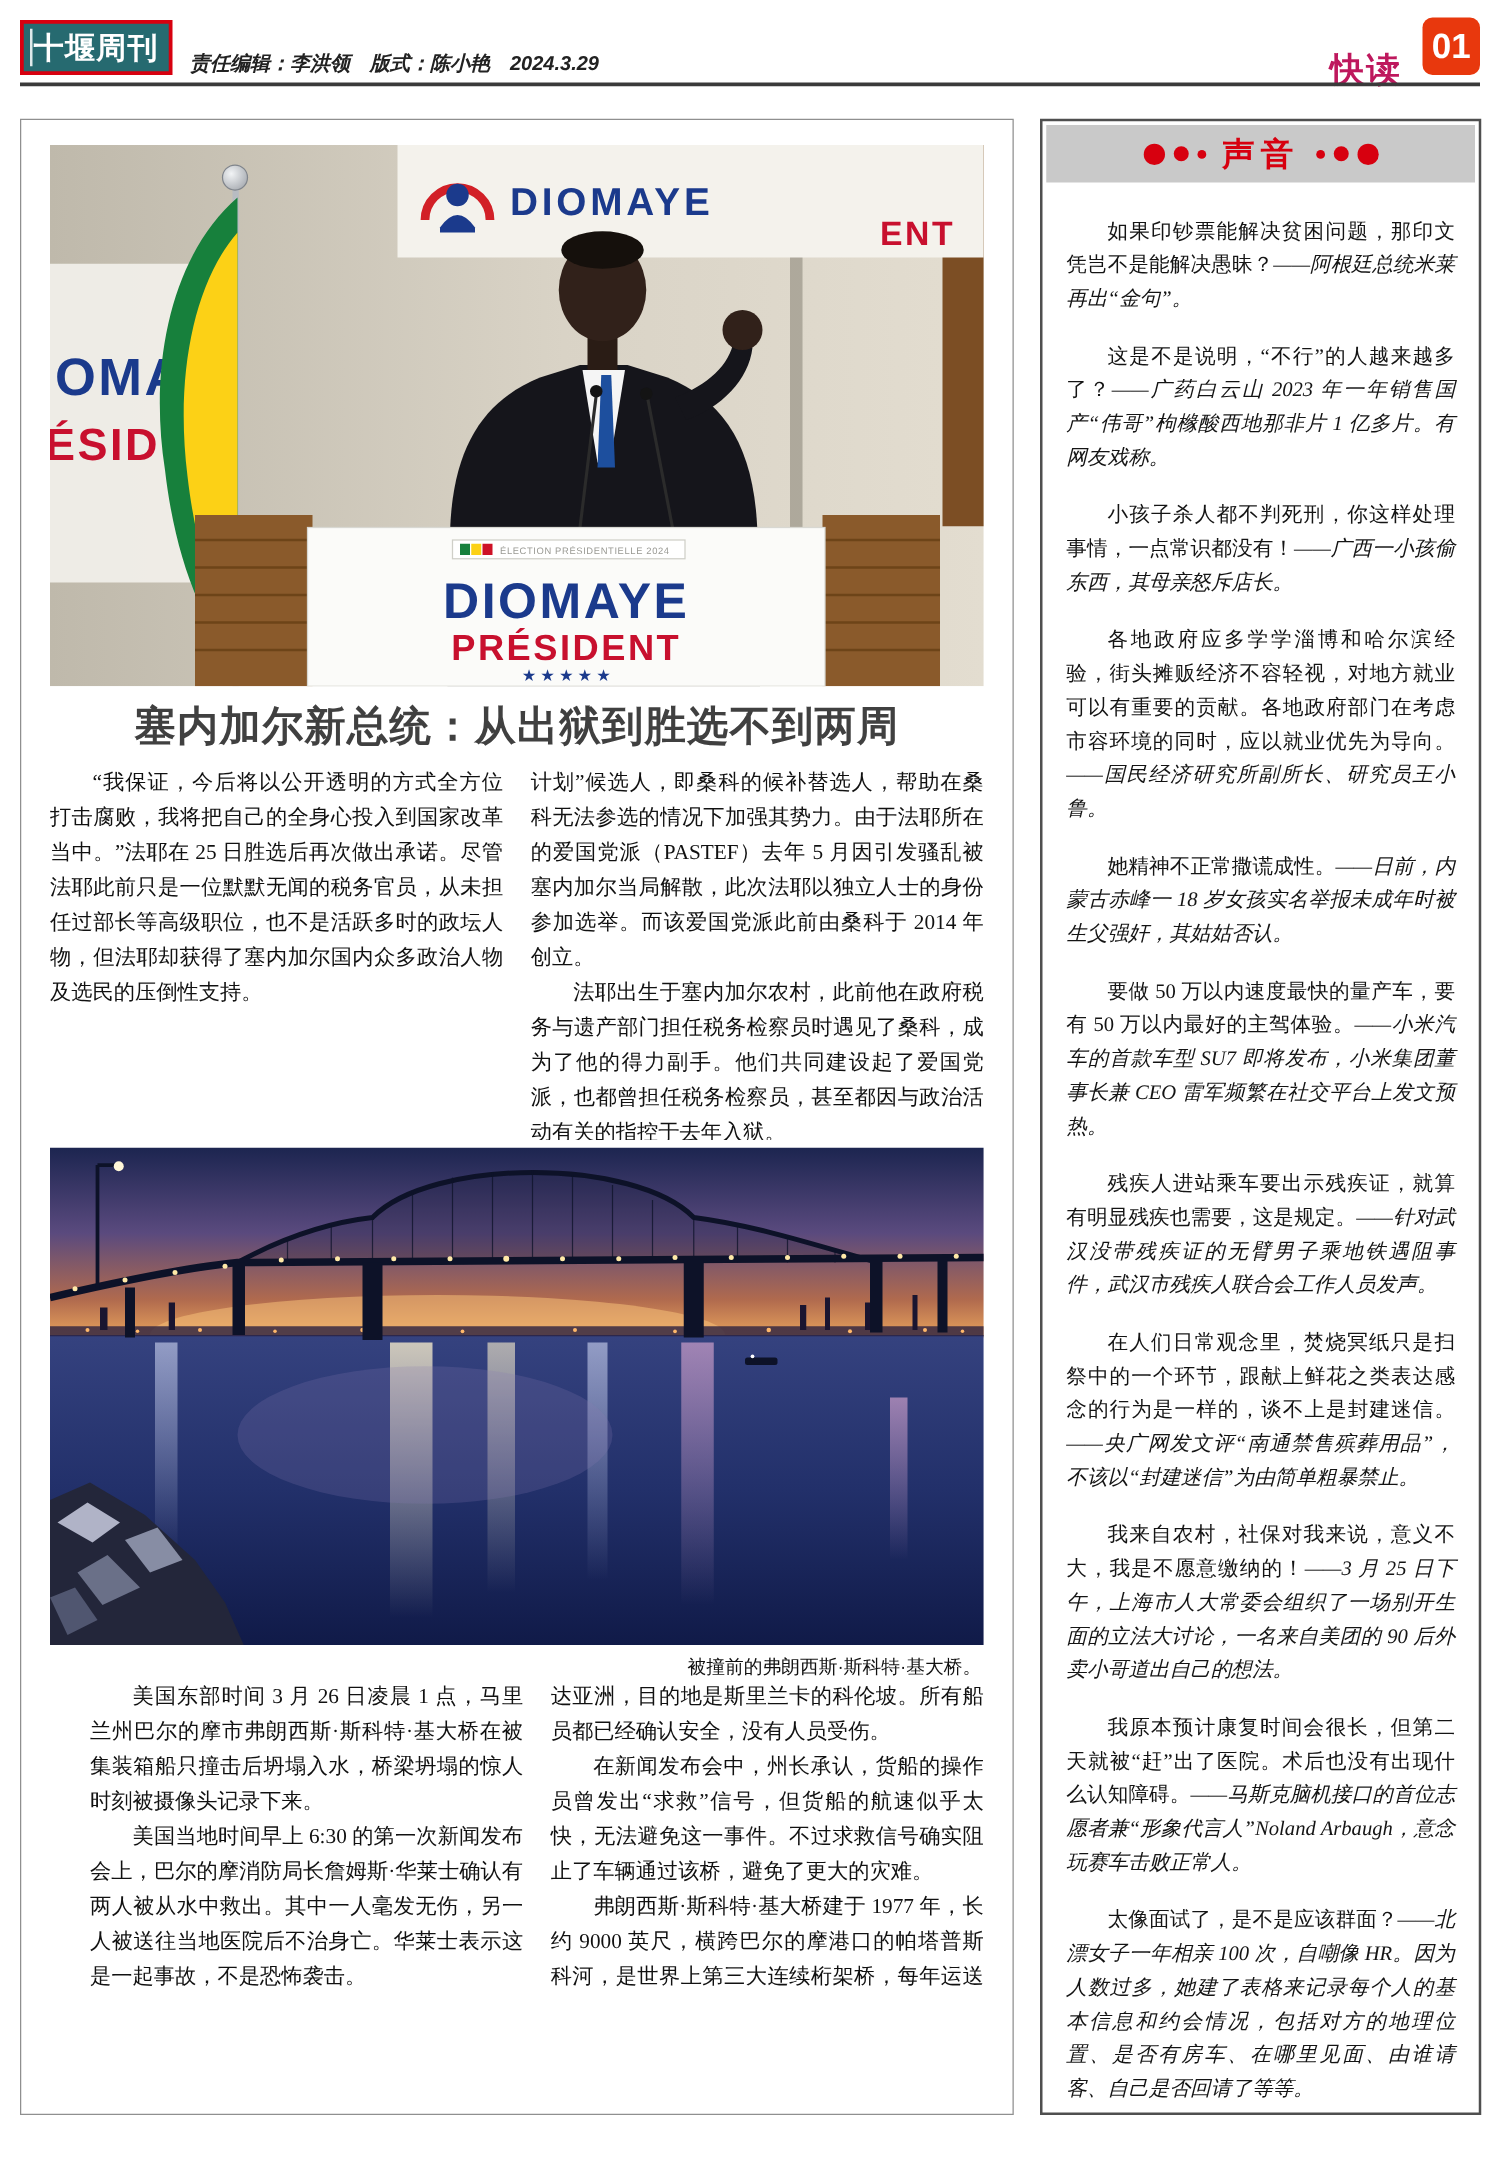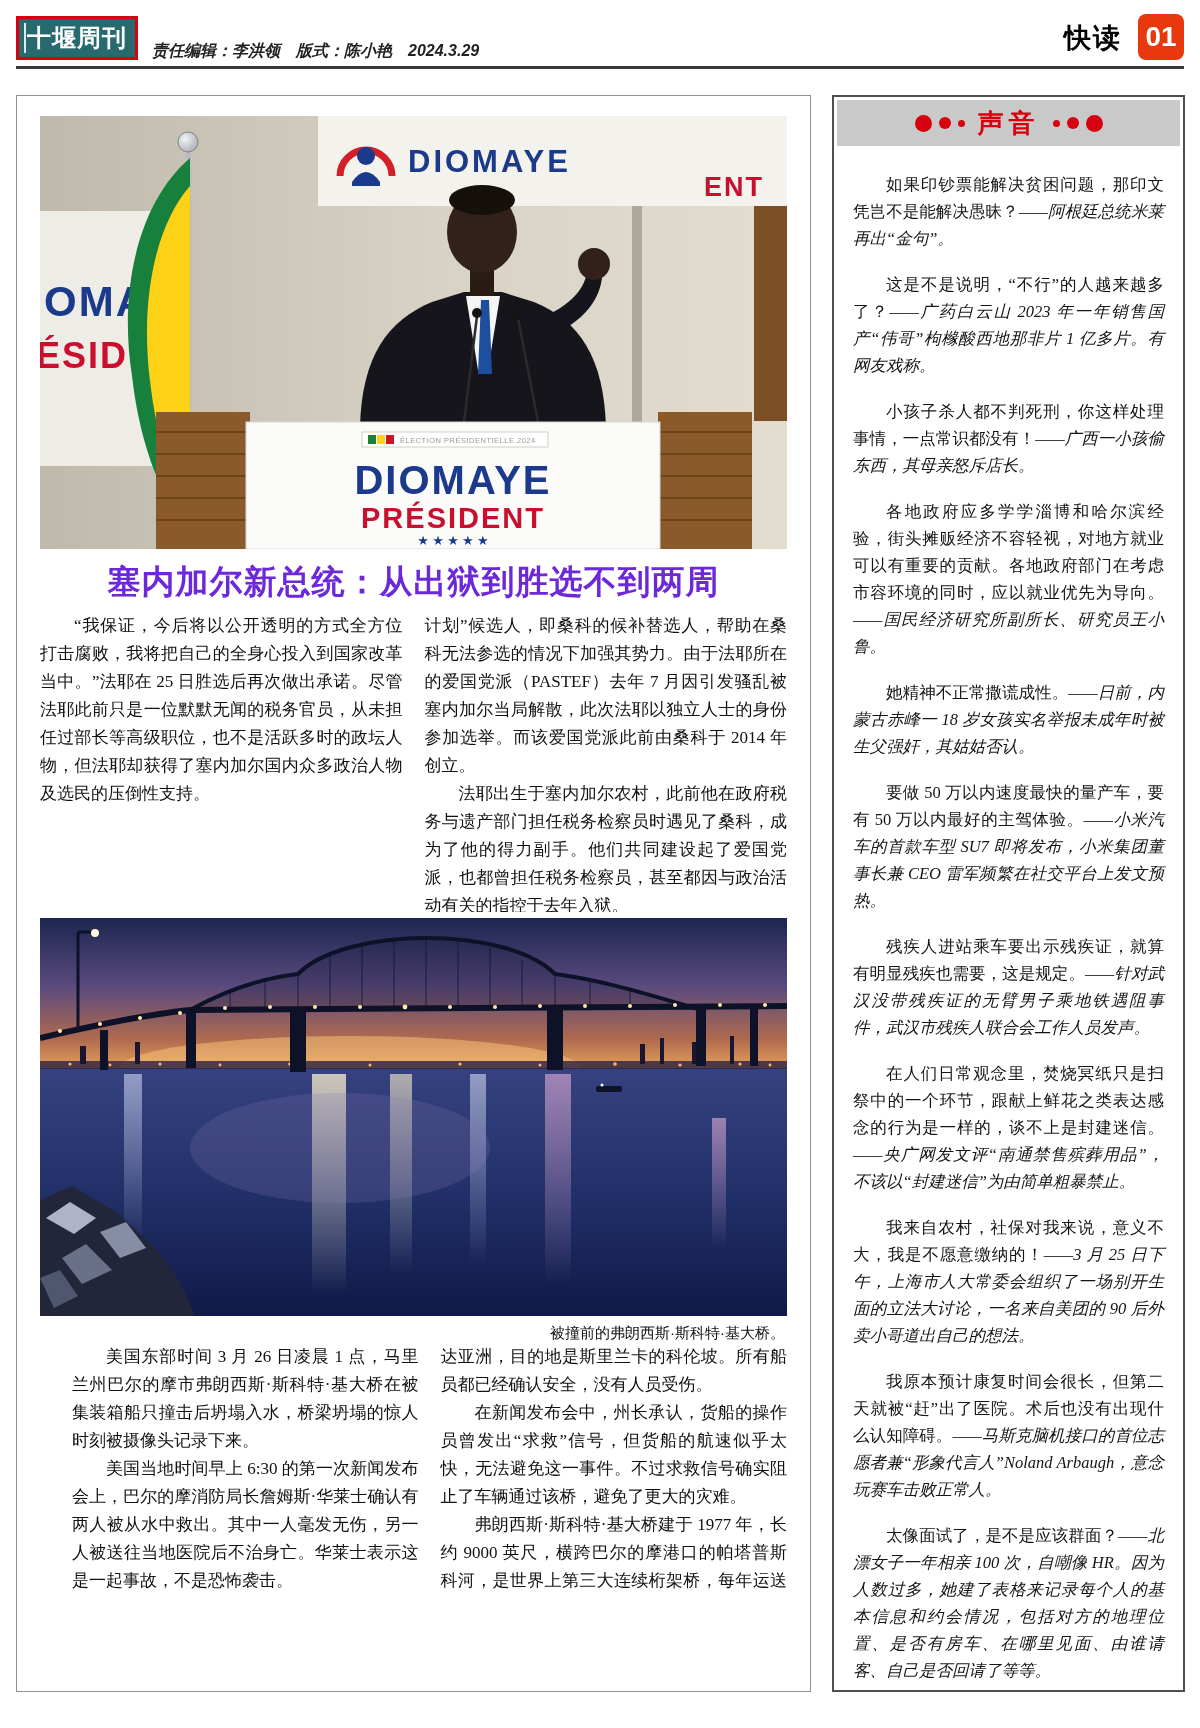--- a/index.html
+++ b/index.html
@@ -6,32 +6,32 @@
   .page{position:relative;width:1200px;height:1728px;background:#ffffff;overflow:hidden;
         font-family:"Liberation Serif","DejaVu Serif",serif;color:#111;}
   
   .header{position:absolute;left:16px;top:14px;width:1168px;height:50px;}
   .logo{position:absolute;left:0;top:2px;width:122px;height:44px;background:#d7000f;padding:3px;box-sizing:border-box;}
   .logo-inner{width:100%;height:100%;background:#266a70;display:flex;align-items:center;justify-content:center;position:relative;}
   .logo-inner:before{content:"";position:absolute;left:5px;top:4px;bottom:4px;width:2px;background:rgba(255,255,255,.85);}
   .logo-text{color:#fff;font-weight:bold;font-size:24px;letter-spacing:1px;font-family:"Liberation Serif",serif;}
   .editors{position:absolute;left:136px;bottom:2px;font-family:"Liberation Sans","DejaVu Sans",sans-serif;
            font-weight:bold;font-style:italic;font-size:16px;color:#222;}
-  .section-label{position:absolute;right:62px;top:6px;color:#000000;font-weight:bold;font-size:27px;
+  .section-label{position:absolute;right:62px;top:24px;color:#be185d;font-weight:bold;font-size:27px;
                  font-family:"Liberation Sans",sans-serif;letter-spacing:2px;}
   .page-badge{position:absolute;right:0;top:0;width:46px;height:46px;background:#e8380d;border-radius:8px;
               display:flex;align-items:center;justify-content:center;color:#fff;font-weight:bold;font-size:28px;
               font-family:"Liberation Sans",sans-serif;}
   .header-rule{position:absolute;left:16px;top:66px;width:1168px;height:0;border-top:3px solid #3a3a3a;}
   
   .main-panel{position:absolute;left:16px;top:95px;width:795px;height:1597px;border:1px solid #8f8f8f;
               box-sizing:border-box;padding:20px 23px 0 23px;overflow:hidden;}
   .photo{display:block;width:100%;}
   .headline{text-align:center;font-weight:bold;font-size:33px;letter-spacing:1px;line-height:1.3;
-            margin:12px 0 8px 0;color:#6d28d9;}
+            margin:12px 0 8px 0;color:#404040;}
   .cols{display:flex;gap:22px;overflow:hidden;}
   .col{flex:1;}
   .col p{margin:0;font-size:17px;line-height:28px;text-align:justify;text-indent:2em;}
   .col p.noindent{text-indent:0;}
   .cols.a1{height:300px;}
   .cols.a2{height:250px;margin-left:32px;}
   .photo2wrap{margin-top:6px;}
   .caption{margin:8px 2px 0 0;text-align:right;font-family:"Liberation Sans","DejaVu Sans",sans-serif;
            font-weight:normal;font-size:15px;color:#111;}
   
@@ -157,21 +157,21 @@
       </g>
     </svg>
 
     <div class="headline">塞内加尔新总统：从出狱到胜选不到两周</div>
     <div class="cols a1">
       <div class="col">
         <p>“我保证，今后将以公开透明的方式全方位打击腐败，我将把自己的全身心投入到国家改革当中。”法耶在 25 日胜选后再次做出承诺。尽管法耶此前只是一位默默无闻的税务官员，从未担任过部长等高级职位，也不是活跃多时的政坛人物，但法耶却获得了塞内加尔国内众多政治人物及选民的压倒性支持。</p>
 
       </div>
       <div class="col">
-        <p class="noindent">计划”候选人，即桑科的候补替选人，帮助在桑科无法参选的情况下加强其势力。由于法耶所在的爱国党派（PASTEF）去年 7 月因引发骚乱被塞内加尔当局解散，此次法耶以独立人士的身份参加选举。而该爱国党派此前由桑科于 2014 年创立。</p>
+        <p class="noindent">计划”候选人，即桑科的候补替选人，帮助在桑科无法参选的情况下加强其势力。由于法耶所在的爱国党派（PASTEF）去年 5 月因引发骚乱被塞内加尔当局解散，此次法耶以独立人士的身份参加选举。而该爱国党派此前由桑科于 2014 年创立。</p>
         <p>法耶出生于塞内加尔农村，此前他在政府税务与遗产部门担任税务检察员时遇见了桑科，成为了他的得力副手。他们共同建设起了爱国党派，也都曾担任税务检察员，甚至都因与政治活动有关的指控于去年入狱。</p>
 
       </div>
     </div>
 
     <div class="photo2wrap">
       <svg class="photo" width="747" height="398" viewBox="0 0 747 398" xmlns="http://www.w3.org/2000/svg">
         <defs>
           <linearGradient id="sky" x1="0" y1="0" x2="0" y2="1">
             <stop offset="0" stop-color="#1c2550"></stop>

